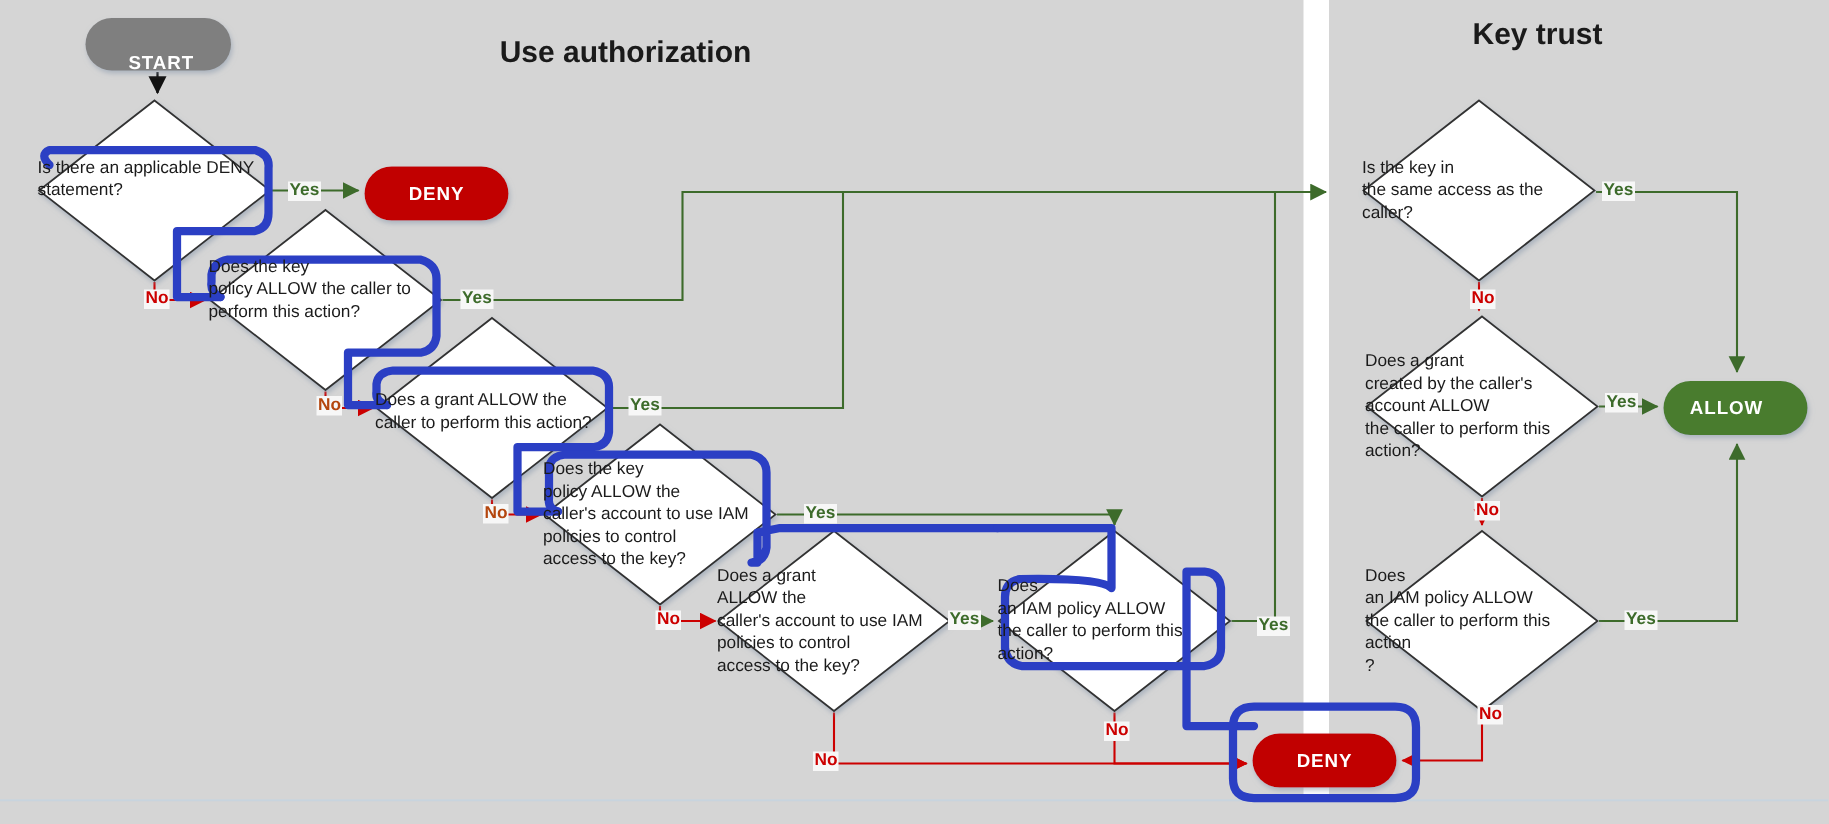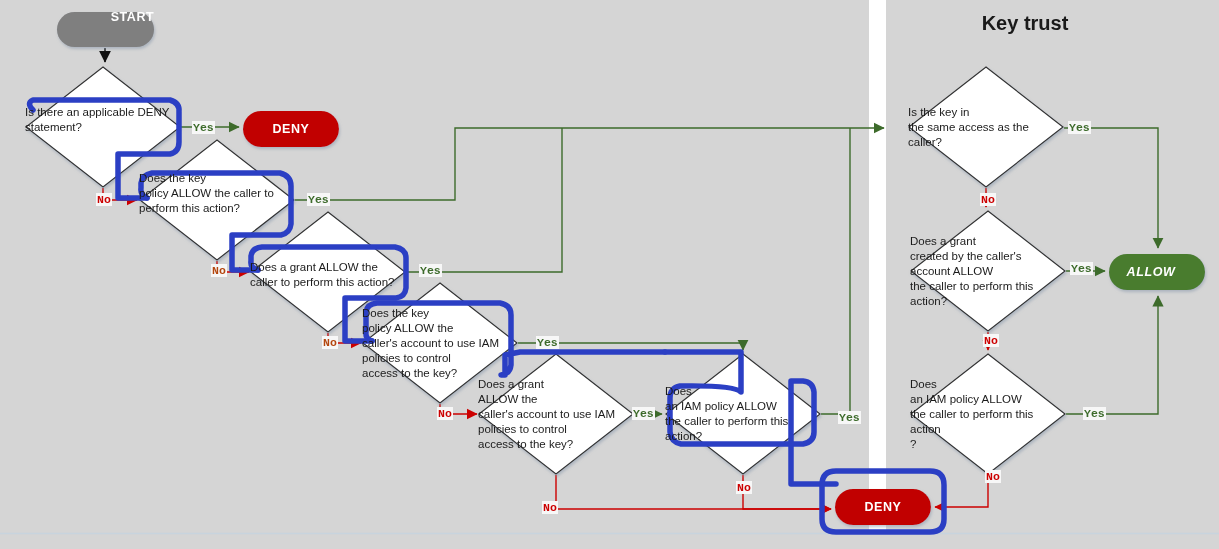--- a/index.html
+++ b/index.html
@@ -45,21 +45,21 @@
     font-family: "Liberation Sans", sans-serif;
     font-size: 12.5px;
     font-weight: bold;
     color: #ffffff;
     text-align: center;
     letter-spacing: 0.6px;
     white-space: nowrap;
   }
   .edge-label {
     position: absolute;
-    font-family: Liberation Mono, monospace;
+    font-family: Liberation Sans, sans-serif;
     font-size: 11.5px;
     font-weight: bold;
     background: #f7f7f7;
     padding: 0 1px;
     line-height: 13px;
     white-space: nowrap;
   }
   .edge-yes { color: #3d6b2b; }
   .edge-no  { color: #cc0000; }
   .edge-no-alt { color: #b4460e; }
@@ -165,26 +165,27 @@
 
       <path d="M665,352 L741,352 L741,392 Q734,385 680,386 Q670,388 670,398 L670,432
                Q671,442 681,444 L803,444 Q814,442 814,432 L814,392 Q813,382 803,381
                L791,381 L791,484 L836,484"></path>
 
       <path d="M836,471 L930,471 Q944,471 944,485 L944,519 Q944,532 930,532
                L836,532 Q822,532 822,519 L822,485 Q822,471 836,471 Z"></path>
     </g>
   </svg>
 
+  <div class="panel-title" style="left:317px; top:24px; width:200px;">Use authorization</div>
   <div class="panel-title" style="left:925px; top:12px; width:200px;">Key trust</div>
 
-  <div class="term-label" style="left:57px; top:10px; width:101px;margin-left:25px;">START</div>
+  <div class="term-label" style="left:57px; top:35px; width:101px;">START</div>
   <div class="term-label" style="left:243px; top:122px; width:96px;">DENY</div>
   <div class="term-label" style="left:835px; top:500px; width:96px;">DENY</div>
-  <div class="term-label" style="left:1109px; top:265px; width:84px;font-style:italic;">ALLOW</div>
+  <div class="term-label" style="left:1109px; top:265px; width:84px;">ALLOW</div>
 
   <div class="node-label" style="left:25px; top:105px; width:156px;">Is there an applicable DENY
 statement?</div>
   <div class="node-label" style="left:139px; top:171px; width:156px;">Does the key
 policy ALLOW the caller to
 perform this action?</div>
   <div class="node-label" style="left:250px; top:250px; width:156px;margin-top:10px;">Does a grant ALLOW the
 caller to perform this action?</div>
   <div class="node-label" style="left:362px; top:306px; width:156px;">Does the key
 policy ALLOW the

